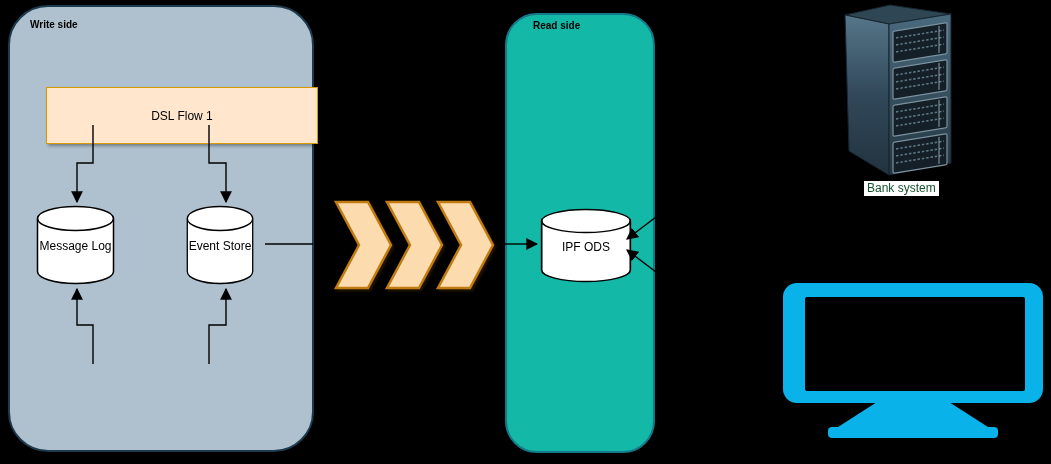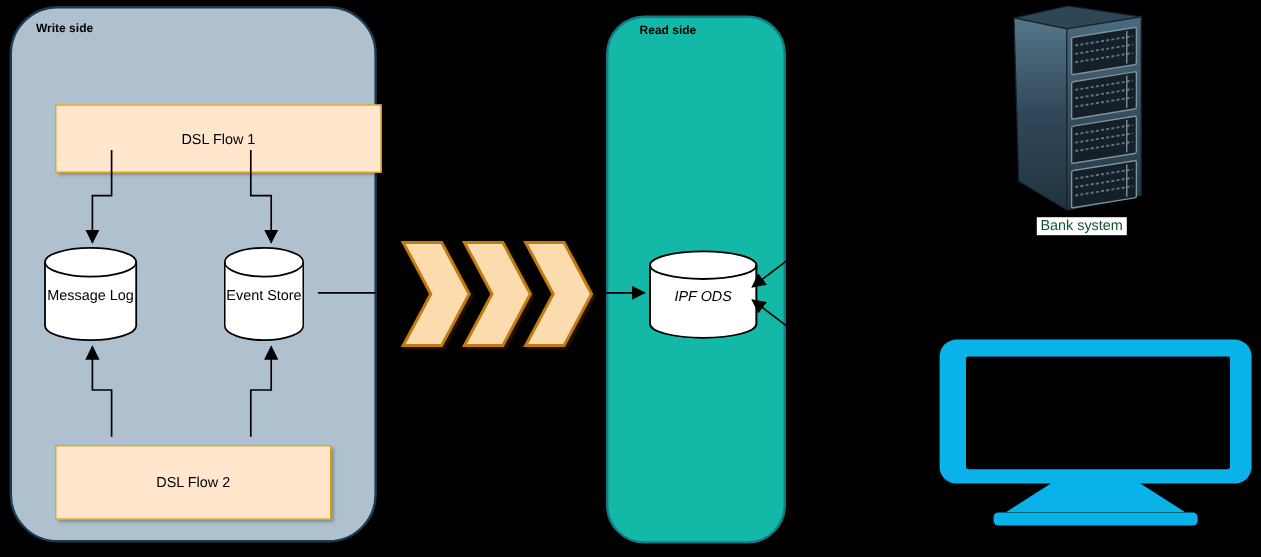--- a/index.html
+++ b/index.html
@@ -16,21 +16,21 @@
   .node-box{position:absolute;box-sizing:border-box;background:#FFE6CC;border:1.5px solid #D79B00;
             display:flex;align-items:center;justify-content:center;font-size:12px;
             box-shadow:2px 2px 3px rgba(0,0,0,0.35);}
   #dsl-flow-1{left:36px;top:80px;width:272px;height:57px;text-align:center;}
   #dsl-flow-2{left:36px;top:364px;width:230px;height:62px;}
   .cylinder{position:absolute;}
   .cylinder svg{position:absolute;left:0;top:0;width:100%;height:100%;}
   .cyl-label{position:absolute;left:0;right:0;top:42%;text-align:center;font-size:12px;white-space:nowrap;}
   #message-log{left:36px;top:205px;width:79px;height:80px;}
   #event-store{left:186px;top:205px;width:68px;height:80px;}
-  #ipf-ods{left:540px;top:208px;width:92px;height:75px;font-style:italic;}
+  #ipf-ods{left:540px;top:208px;width:92px;height:75px;}
   #connector-layer{position:absolute;left:0;top:0;width:1051px;height:464px;pointer-events:none;}
   .chevron{filter:drop-shadow(2px 2px 1px rgba(80,45,0,0.45));}
   
   #bank-system{position:absolute;left:843px;top:3px;width:110px;height:176px;}
   #bank-label{position:absolute;left:864px;top:181px;background:#fff;color:#14532d;
               font-size:12px;padding:0 3px;line-height:15px;white-space:nowrap;}
   
   #monitor{position:absolute;left:783px;top:283px;width:260px;height:156px;}
   #monitor .frame{position:absolute;left:0;top:0;width:260px;height:120px;background:#09B3EA;border-radius:14px;}
   #monitor .screen{position:absolute;left:22px;top:14px;width:220px;height:94px;background:#000;border-radius:2px;}
@@ -40,23 +40,20 @@
 </style>
 </head>
 <body>
 
 <div id="canvas">
 
   <div id="write-panel" class="panel">
     <span class="panel-label">Write side</span>
     <div class="node-box" id="dsl-flow-1">
       <span>DSL Flow 1</span>
-    </div>
-    <div class="node-box" id="dsl-flow-2">
-      <span>DSL Flow 2</span>
     </div>
   </div>
 
   <div id="read-panel" class="panel">
     <span class="panel-label">Read side</span>
   </div>
 
   <div class="cylinder" id="message-log">
     <svg viewBox="0 0 79 80" preserveAspectRatio="none">
       <path d="M1.5,13.5 A38,12 0 0 1 77.5,13.5 L77.5,66.5 A38,12 0 0 1 1.5,66.5 Z" fill="#FFFFFF" stroke="#000" stroke-width="1.5"></path>

